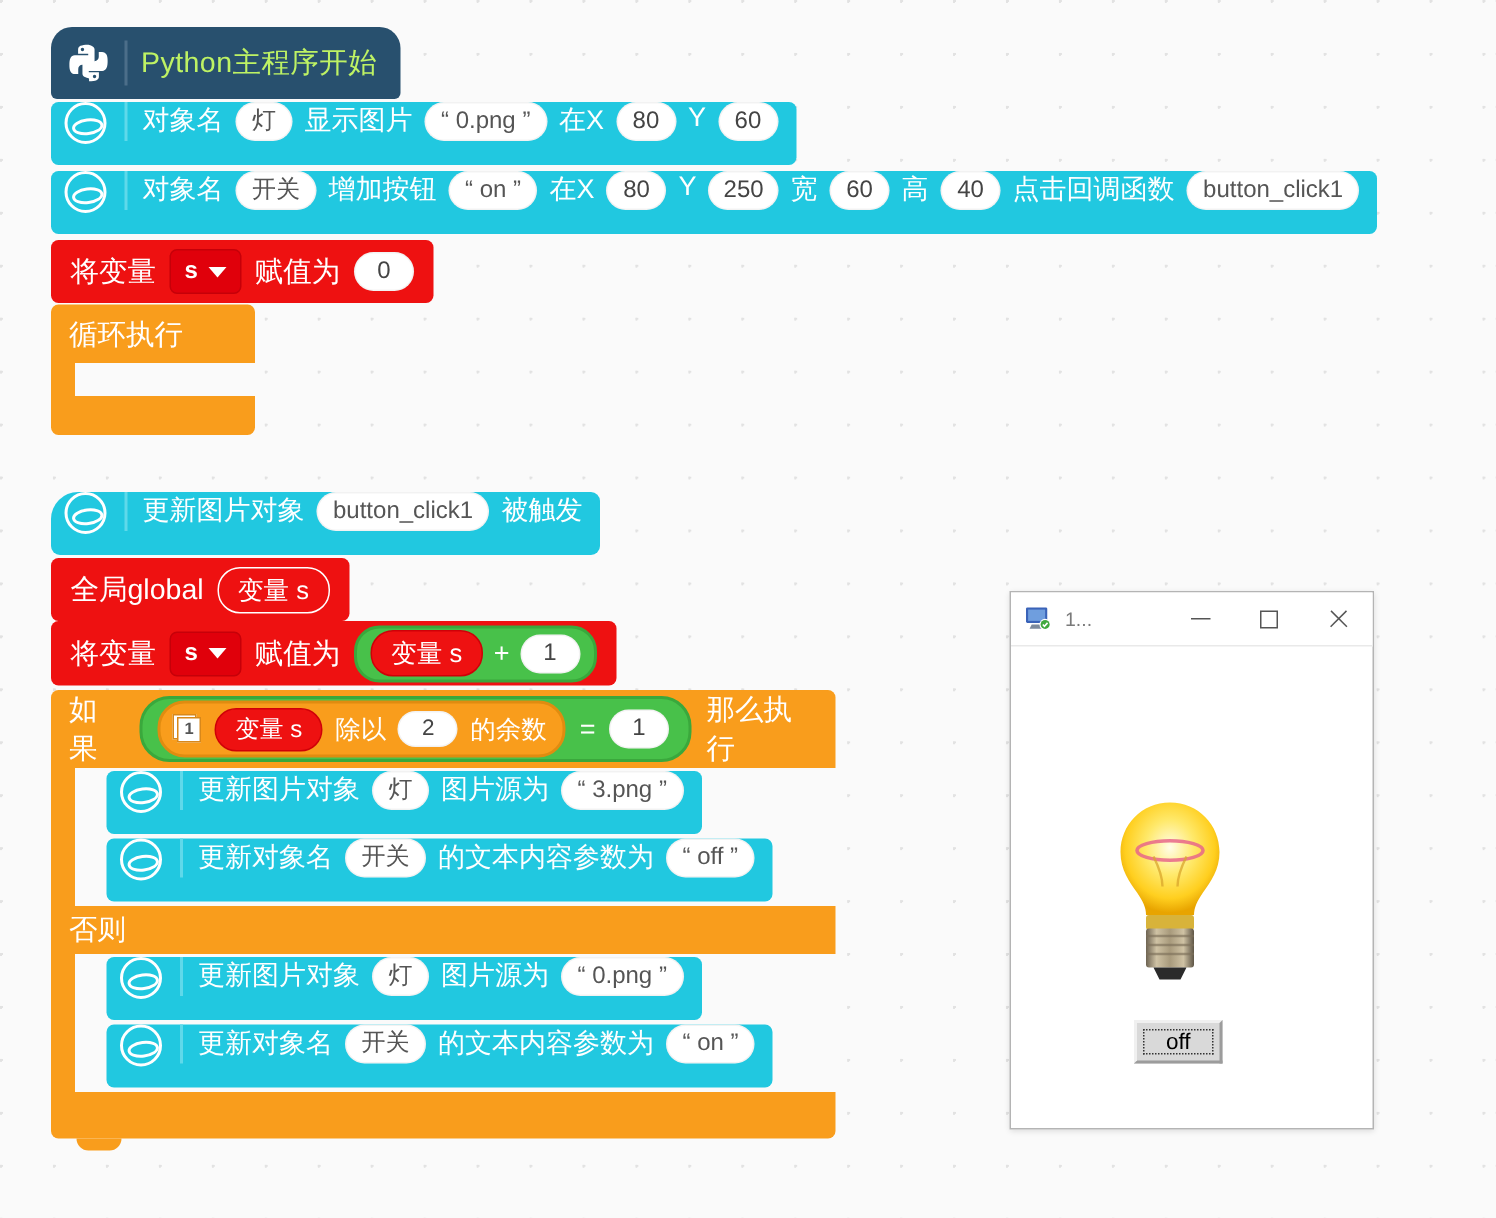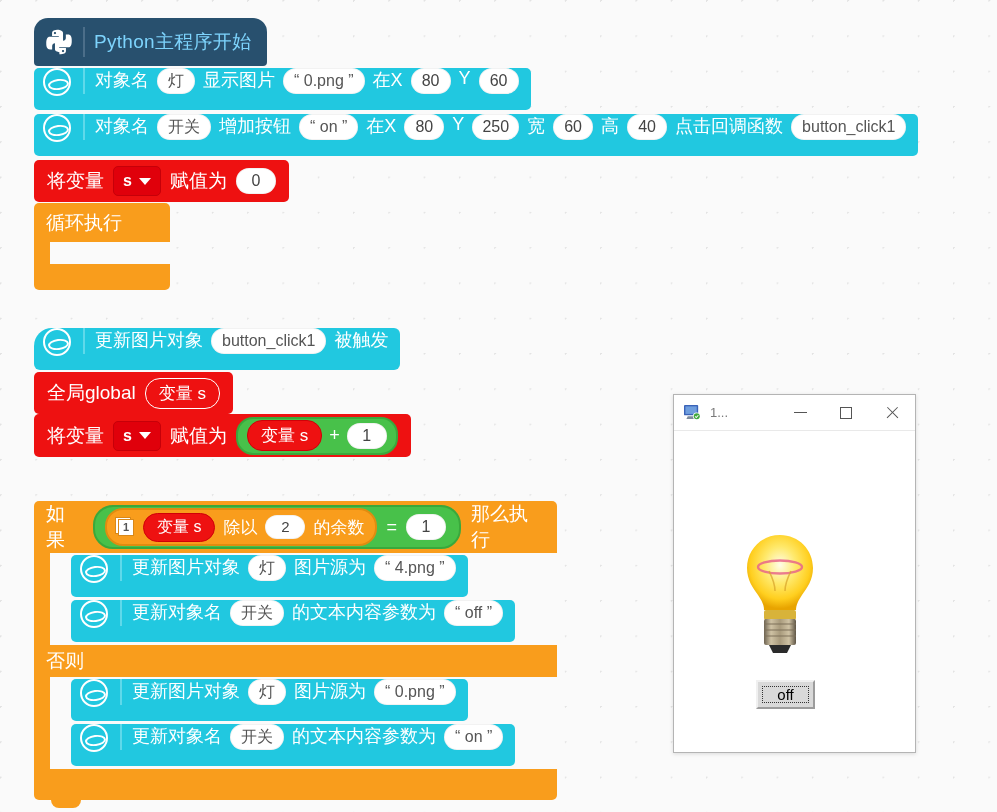--- a/index.html
+++ b/index.html
@@ -22,21 +22,21 @@
     background-size:35.3px 35.3px;
     background-position:2px 2px;
     pointer-events:none;
   }
   .canvas{position:absolute;inset:0;}
 
   
   .blk{position:absolute;box-sizing:border-box;}
 
   .hat{
-    background:#28506e;color:#7dd3fc;border-radius:14px 14px 4px 4px;
+    background:#28506e;color:#bef264;border-radius:14px 14px 4px 4px;
     height:48px;padding:0 16px 0 10px;display:flex;align-items:center;gap:9px;
     font-size:19px;letter-spacing:.3px;
   }
   .hat .pyicon{width:30px;height:30px;position:relative;flex:0 0 auto;}
   .hat .divider{width:2px;height:30px;background:#4c6e89;}
 
   .cmd{
     background:#21c8e0;color:#fff;border-radius:5px;height:42px;
     display:flex;align-items:flex-start;gap:8px;padding:0 12px 0 9px;font-size:18px;
     white-space:nowrap;
@@ -241,21 +241,21 @@
           <span>变量 s</span>
         </span>
         <span>+</span>
         <span class="pill num">1</span>
       </span>
     </div>
   </div>
 
   <div class="cblock" style="left:34px;top:460px;width:523px;">
 
-    <div class="cbar top" style="height:52px;gap:10px;margin-top:41px;">
+    <div class="cbar top" style="height:52px;gap:10px;">
       <span>如果</span>
       <span class="green" style="height:40px;border-radius:20px;padding:0 13px 0 10px;gap:9px;">
         <span class="orangeop" style="height:34px;border-radius:18px;gap:8px;padding:0 11px 0 8px;">
           <span class="badge">
             <b>1</b>
           </span>
           <span class="redpill" style="height:27px;font-size:16px;">
             <span>变量 s</span>
           </span>
           <span>除以</span>
@@ -271,21 +271,21 @@
     <div style="display:flex;">
       <div class="cleft" style="height:92px;"></div>
       <div style="flex:1 1 auto;height:92px;position:relative;background:#fafafa;">
         <div class="blk" style="left:21px;top:2px;">
           <div class="cmd">
             <span class="ic"></span>
             <span class="ic-sep"></span>
             <span>更新图片对象</span>
             <span class="pill">灯</span>
             <span>图片源为</span>
-            <span class="pill">“ 4.png ”</span>
+            <span class="pill">“ 3.png ”</span>
           </div>
         </div>
         <div class="blk" style="left:21px;top:47px;">
           <div class="cmd">
             <span class="ic"></span>
             <span class="ic-sep"></span>
             <span>更新对象名</span>
             <span class="pill">开关</span>
             <span>的文本内容参数为</span>
             <span class="pill">“ off ”</span>

